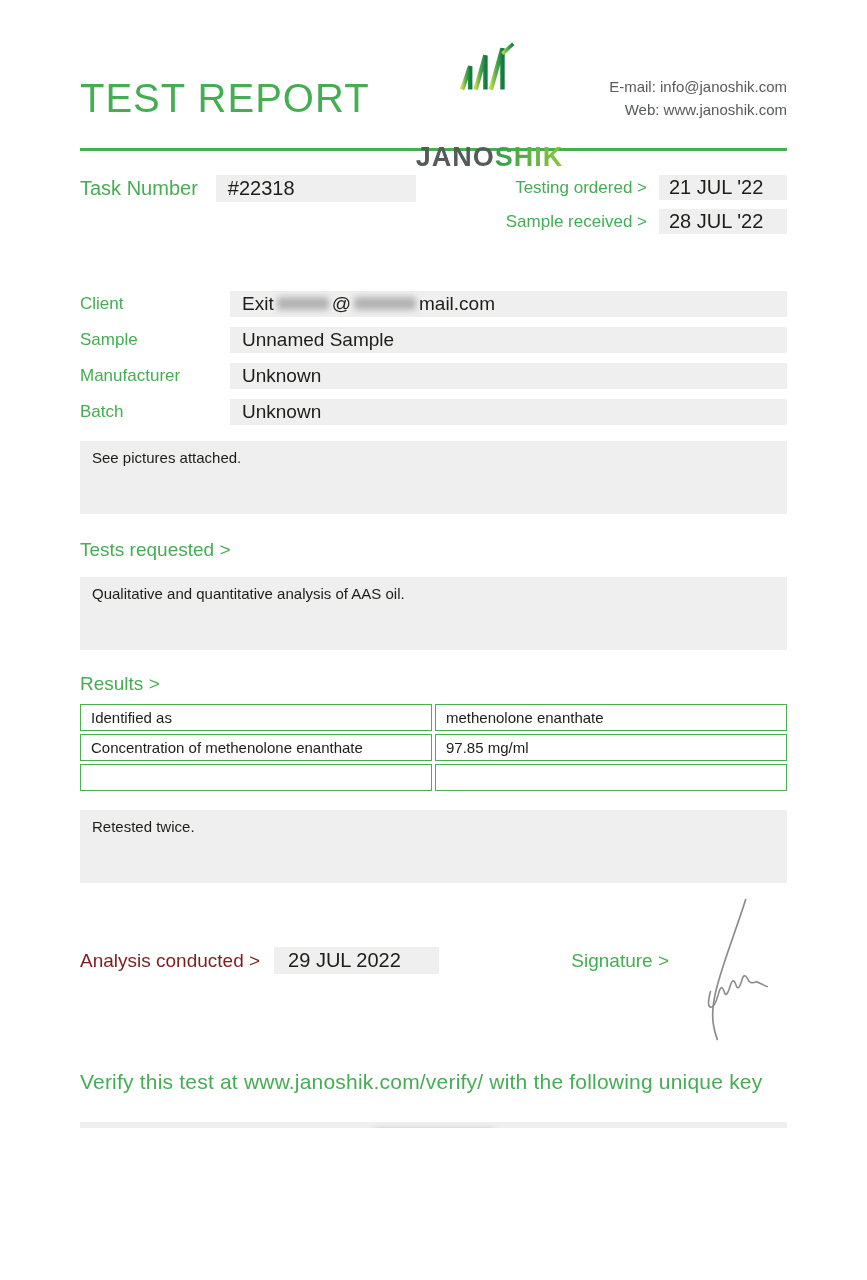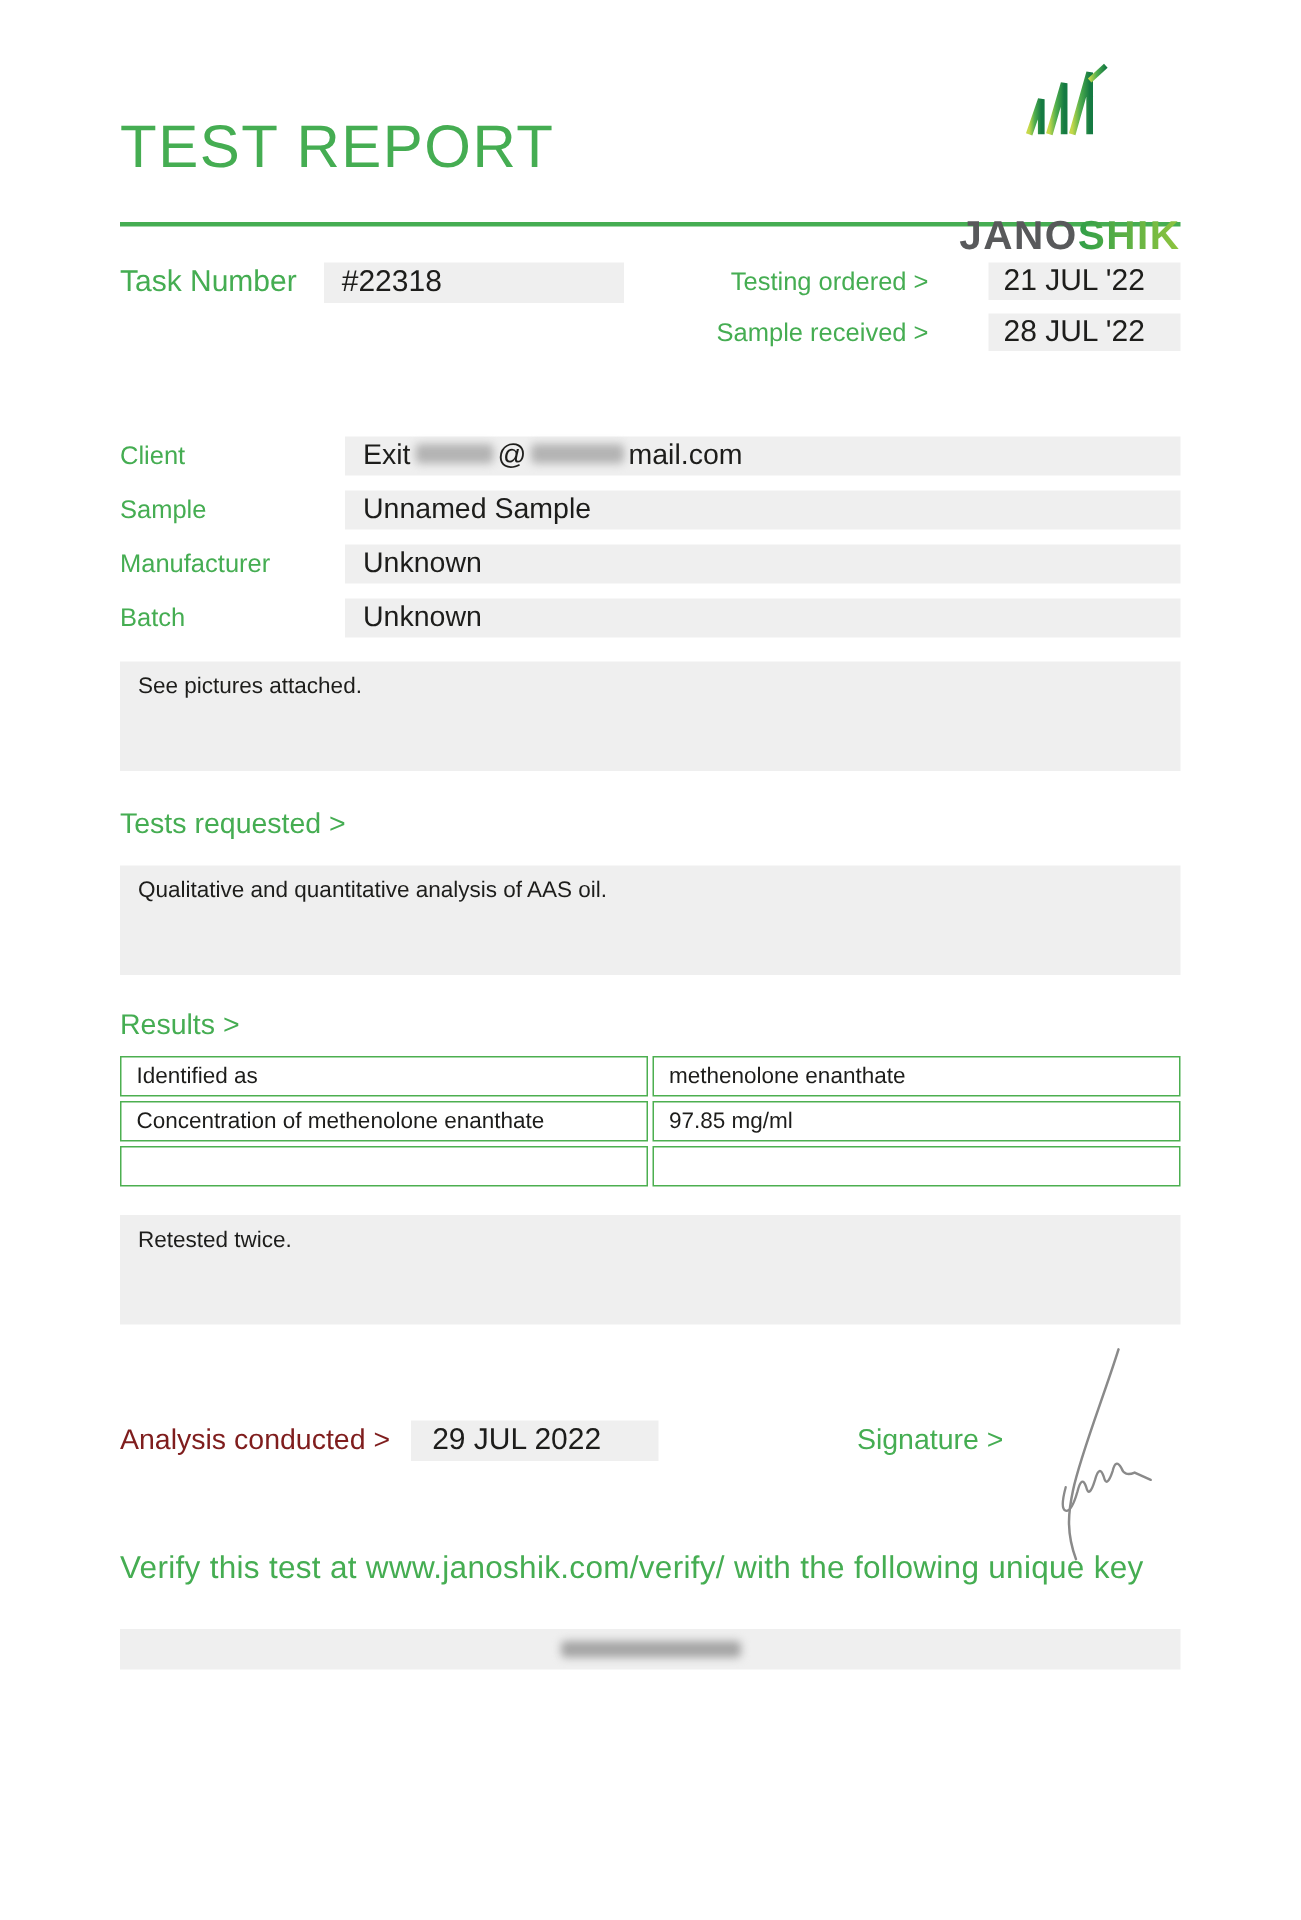--- a/index.html
+++ b/index.html
@@ -22,21 +22,21 @@
   }
   .contact { text-align: right; margin-top: 36px; font-size: 15px; color: #58595b; line-height: 1.5; white-space: nowrap; }
 
   .divider { border: none; border-top: 3px solid #45ad52; margin-top: 8px; }
 
   
   .meta-row { display: flex; justify-content: space-between; margin-top: 24px; align-items: flex-start; }
   .task-group { display: flex; align-items: center; }
   .task-label { color: #45ad52; font-size: 20px; margin-right: 18px; white-space: nowrap; }
   .task-value { background: #efefef; font-size: 20px; padding: 2px 12px; width: 200px; }
-  .date-row { display: flex; align-items: center; justify-content: flex-end; margin-bottom: 9px; gap: 28px; }
+  .date-row { display: flex; align-items: center; justify-content: flex-end; margin-bottom: 9px; }
   .date-label { color: #45ad52; font-size: 17px; margin-right: 12px; white-space: nowrap; }
   .date-value { background: #efefef; font-size: 20px; padding: 1px 10px; width: 128px; white-space: nowrap; }
 
   
   .details { margin-top: 48px; }
   .detail-row { display: flex; margin-bottom: 10px; }
   .detail-label { width: 150px; color: #45ad52; font-size: 17px; padding-top: 3px; flex-shrink: 0; }
   .detail-value { flex: 1; background: #efefef; font-size: 19px; padding: 2px 12px; min-height: 26px; }
 
   .redact { display: inline-block; height: 13px; border-radius: 3px; background: #b3b3b3; filter: blur(3px); margin: 0 3px; }
@@ -55,21 +55,21 @@
   .results-table { width: 100%; border-collapse: separate; border-spacing: 3px; margin-top: 6px; margin-left: -3px; width: calc(100% + 6px); }
   .results-table td { border: 1.5px solid #4caf50; height: 27px; padding: 0 10px; font-size: 15px; width: 50%; background: #fff; }
 
   
   .footer-row { display: flex; align-items: center; margin-top: 64px; position: relative; }
   .analysis-label { color: #7f1d1d; font-size: 19px; margin-right: 14px; white-space: nowrap; }
   .analysis-value { background: #efefef; font-size: 20px; padding: 2px 14px; width: 165px; white-space: nowrap; }
   .signature-label { color: #45ad52; font-size: 19px; margin-left: auto; margin-right: 118px; white-space: nowrap; }
   .signature-svg { position: absolute; right: 12px; top: -52px; width: 88px; height: 148px; }
 
-  .verify-line { color: #45ad52; font-size: 21px; margin-top: 60px; letter-spacing: 0.2px; white-space: nowrap; }
+  .verify-line { color: #45ad52; font-size: 21px; margin-top: 96px; letter-spacing: 0.2px; white-space: nowrap; }
   .key-bar { margin-top: 28px; background: #efefef; height: 27px; display: flex; align-items: center; justify-content: center; }
   .key-redact { width: 120px; height: 11px; background: #a5a5a5; border-radius: 3px; filter: blur(3px); }
 </style>
 </head>
 <body>
 
 <div class="page">
   <div class="content">
 
     <div class="header-row">
@@ -87,20 +87,24 @@
           <path d="M10 53 L19 27 L19 53" stroke="url(#lg)" stroke-width="5"></path>
           <path d="M25 53 L36 15 L36 53" stroke="url(#lg)" stroke-width="5"></path>
           <path d="M42 53 L55 7 L55 53" stroke="url(#lg)" stroke-width="5"></path>
           <path d="M55 13 L67 2" stroke="url(#lg)" stroke-width="4"></path>
         </svg>
         <div class="logo-word">
           <span class="left">JANO</span><span class="right">SHIK</span>
         </div>
       </div>
 
+      <div class="contact">
+        <div>E-mail: info@janoshik.com</div>
+        <div>Web: www.janoshik.com</div>
+      </div>
     </div>
 
     <hr class="divider">
 
     <div class="meta-row">
       <div class="task-group">
         <span class="task-label">Task Number</span>
         <span class="task-value">#22318</span>
       </div>
       <div class="dates-group">

